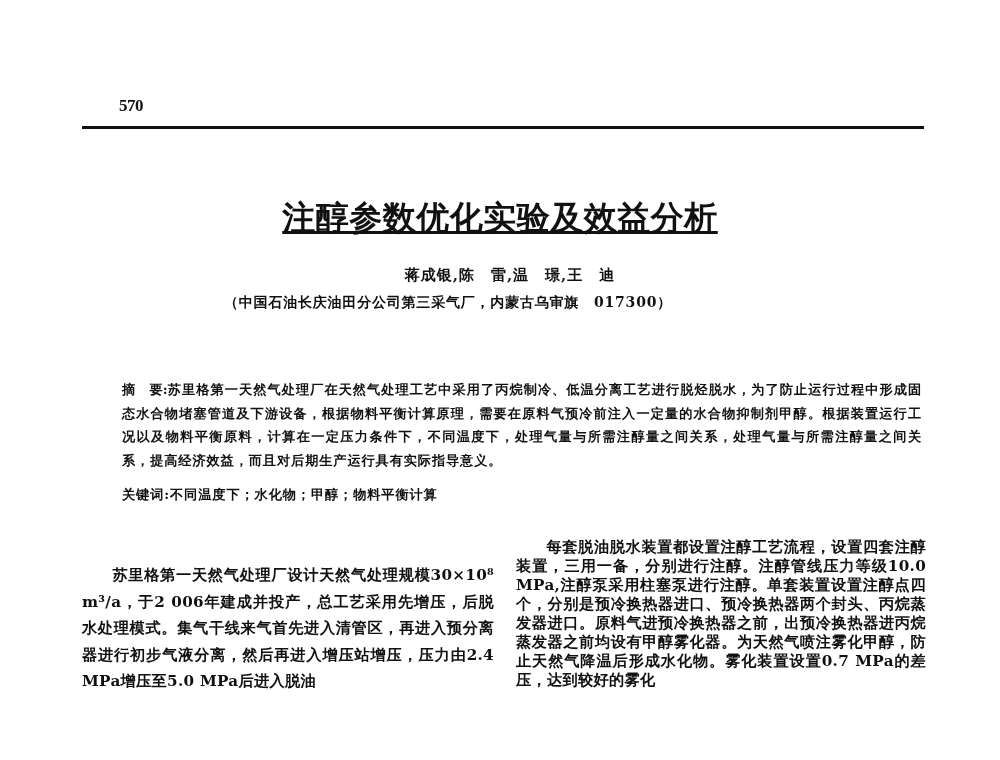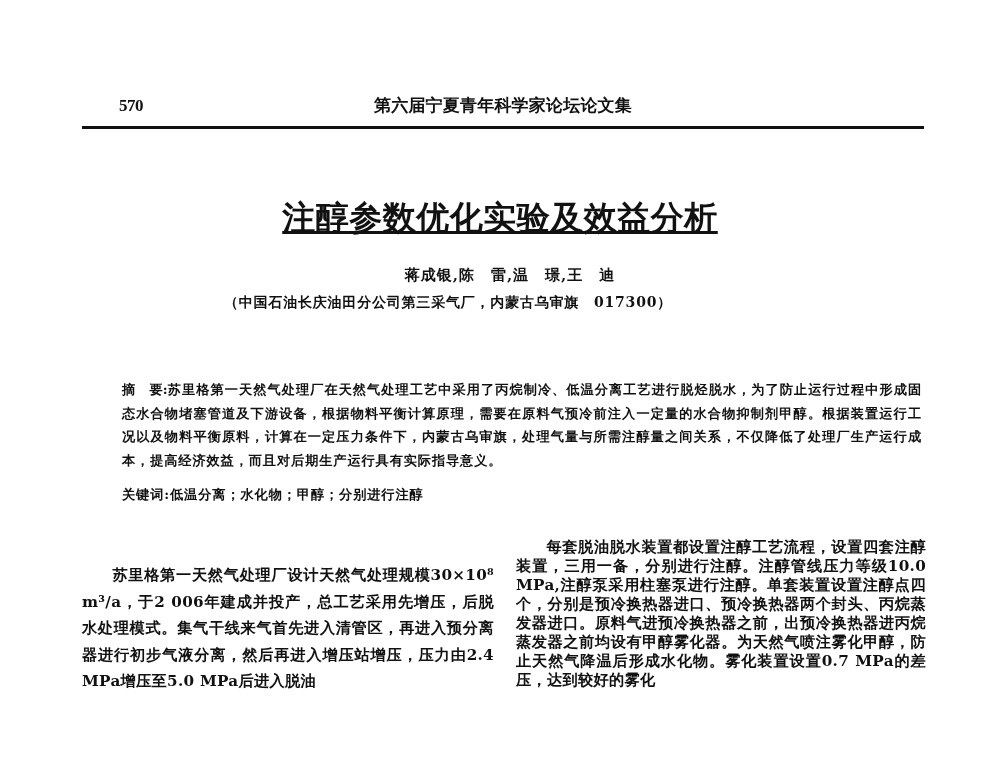--- a/index.html
+++ b/index.html
@@ -67,33 +67,32 @@
   .col-right {
     position: absolute; left: 516px; top: 538px; width: 410px;
   }
   .col-right .body-text { margin-top: 0; line-height: 19px; }
 </style>
 </head>
 <body>
 
 <div class="running-header">
   <span class="page-number">570</span>
-  <span class="journal-title">第六届宁夏青年科学家论坛论文集</span>
 </div>
 <div class="header-rule"></div>
 
 <h1 class="paper-title" style="margin:0;text-decoration:underline;">注醇参数优化实验及效益分析</h1>
 <div class="authors">蒋成银,陈　雷,温　璟,王　迪</div>
 <div class="affiliation">（中国石油长庆油田分公司第三采气厂，内蒙古乌审旗　017300）</div>
 
 <div class="abstract">
-  <span class="label"><span>摘</span><span class="gap"></span><span>要:</span></span><span>苏里格第一天然气处理厂在天然气处理工艺中采用了丙烷制冷、低温分离工艺进行脱烃脱水，为了防止运行过程中形成固态水合物堵塞管道及下游设备，根据物料平衡计算原理，需要在原料气预冷前注入一定量的水合物抑制剂甲醇。根据装置运行工况以及物料平衡原料，计算在一定压力条件下，内蒙古乌审旗，处理气量与所需注醇量之间关系，不仅降低了处理厂生产运行成本，提高经济效益，而且对后期生产运行具有实际指导意义。</span>
+  <span class="label"><span>摘</span><span class="gap"></span><span>要:</span></span><span>苏里格第一天然气处理厂在天然气处理工艺中采用了丙烷制冷、低温分离工艺进行脱烃脱水，为了防止运行过程中形成固态水合物堵塞管道及下游设备，根据物料平衡计算原理，需要在原料气预冷前注入一定量的水合物抑制剂甲醇。根据装置运行工况以及物料平衡原料，计算在一定压力条件下，不同温度下，处理气量与所需注醇量之间关系，处理气量与所需注醇量之间关系，提高经济效益，而且对后期生产运行具有实际指导意义。</span>
 </div>
 <div class="keywords">
-  <span>关键词:</span><span>低温分离；水化物；甲醇；分别进行注醇</span>
+  <span>关键词:</span><span>不同温度下；水化物；甲醇；物料平衡计算</span>
 </div>
 
 <div class="col-left">
   <p class="body-text indent">苏里格第一天然气处理厂设计天然气处理规模30×10⁸ m³/a，于2 006年建成并投产，总工艺采用先增压，后脱水处理模式。集气干线来气首先进入清管区，再进入预分离器进行初步气液分离，然后再进入增压站增压，压力由2.4 MPa增压至5.0 MPa后进入脱油</p>
 </div>
 
 <div class="col-right">
   <p class="body-text indent">每套脱油脱水装置都设置注醇工艺流程，设置四套注醇装置，三用一备，分别进行注醇。注醇管线压力等级10.0 MPa,注醇泵采用柱塞泵进行注醇。单套装置设置注醇点四个，分别是预冷换热器进口、预冷换热器两个封头、丙烷蒸发器进口。原料气进预冷换热器之前，出预冷换热器进丙烷蒸发器之前均设有甲醇雾化器。为天然气喷注雾化甲醇，防止天然气降温后形成水化物。雾化装置设置0.7 MPa的差压，达到较好的雾化</p>
 </div>
 

